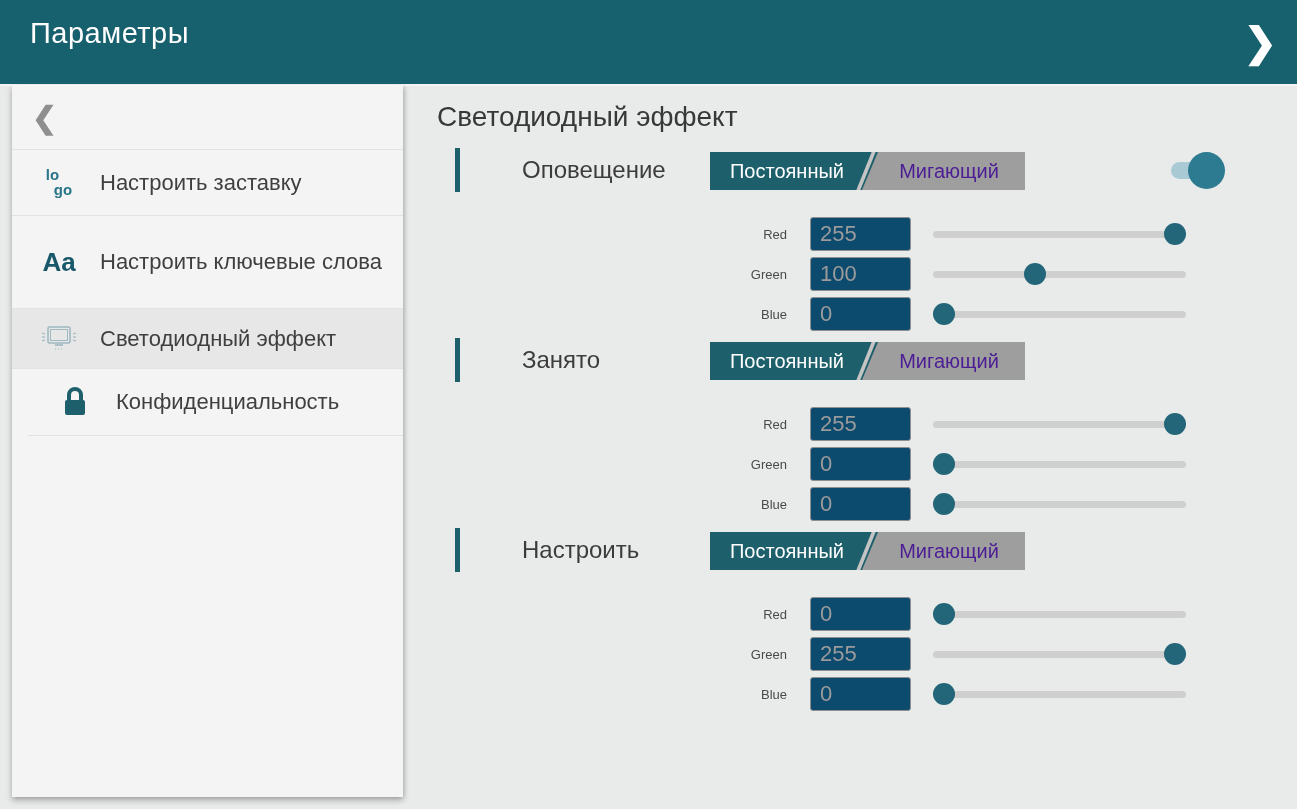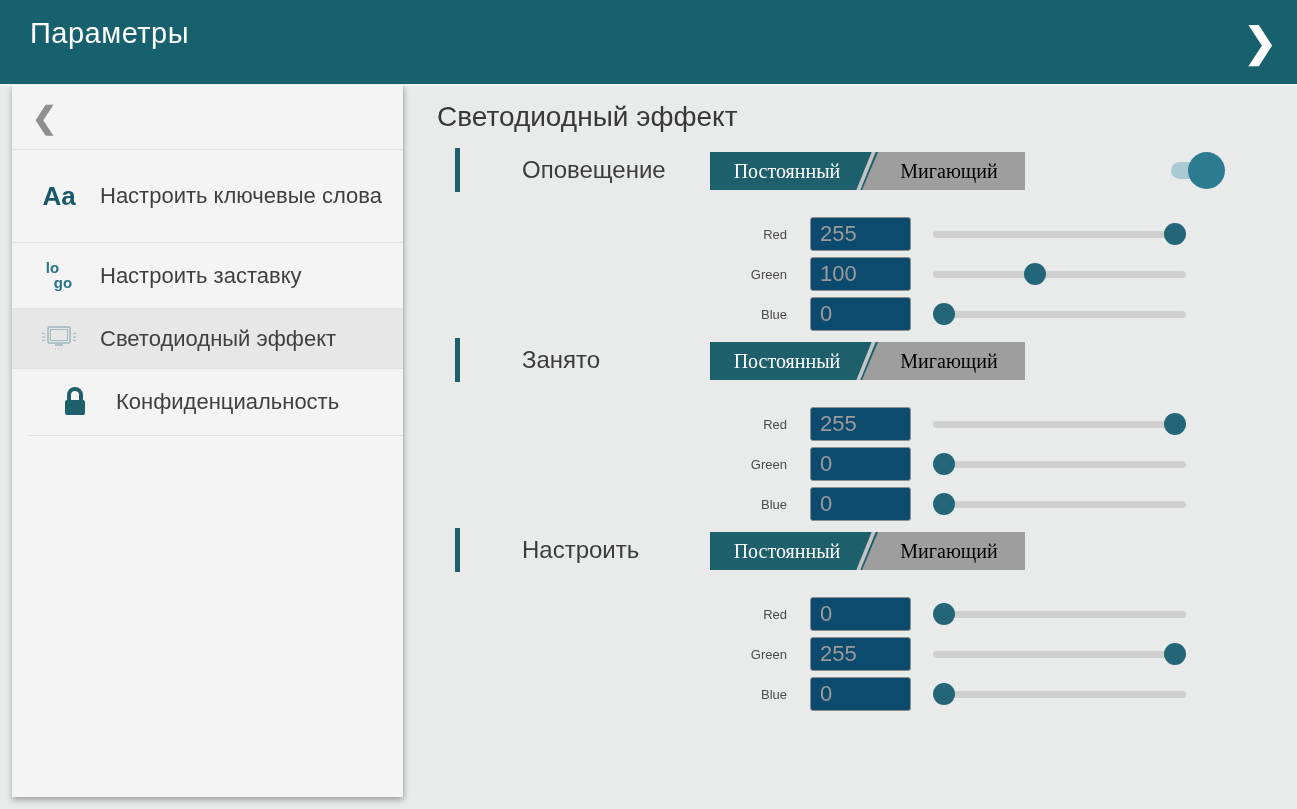--- a/index.html
+++ b/index.html
@@ -62,37 +62,37 @@
   .main-title { font-size:28px; color:#383838; line-height:34px; }
 
   .section { margin-top:14px; }
   .section + .section { margin-top:4px; }
   .section-header { position:relative; height:44px; display:flex; align-items:center;gap:48px; }
   .section-bar { width:5px; height:44px; background:#1d5f6b; margin-left:18px; margin-right:14px; flex-shrink:0; }
   .section-label { font-size:24px; color:#3c3c3c; }
 
   .segmented {
     position:absolute; left:273px; top:4px; width:315px; height:38px;
-    background:#9e9e9e; cursor:pointer;font-family:Liberation Serif, serif;
+    background:#9e9e9e; cursor:pointer;
   }
   .seg-selected {
     position:absolute; left:0; top:0; width:168px; height:100%;
     background:#1d5f6b; z-index:1;
     clip-path:polygon(0 0, 100% 0, calc(100% - 16px) 100%, 0 100%);
     display:flex; align-items:center; justify-content:center; padding-right:14px;
     color:#ffffff; font-size:20px;
   }
   .seg-divider {
     position:absolute; left:154px; top:0; width:4px; height:100%;
     background:#c4c4c4; transform:skewX(-22deg); z-index:2;
   }
   .seg-right {
     position:absolute; left:163px; right:0; top:0; height:100%;
     display:flex; align-items:center; justify-content:center;
-    color:#000000; font-size:20px;
+    color:#4c1d95; font-size:20px;
   }
 
   .toggle { position:absolute; left:734px; top:2px; width:58px; height:40px; cursor:pointer; }
   .toggle-track { position:absolute; left:0; top:12px; width:46px; height:17px; border-radius:9px; background:#a9cad4; }
   .toggle-thumb { position:absolute; left:17px; top:2px; width:37px; height:37px; border-radius:50%; background:#2d7b90; }
 
   .rgb { margin-top:22px; }
   .rgb-row { display:flex; align-items:center; height:40px; }
   .rgb-label { width:350px; text-align:right; margin-right:23px; font-size:13px; color:#4a4a4a; }
   .rgb-input {
@@ -113,32 +113,32 @@
 <div class="header">
   <div class="header-title">Параметры</div>
   <div class="header-fwd">❯</div>
 </div>
 
 <div class="sidebar">
   <div class="back-row">
     <span class="back-chevron">❮</span>
   </div>
 
+  <div class="side-item h66">
+    <span class="side-icon">
+      <span class="logo-ic"><span class="l1">lo</span><span class="l2">go</span></span>
+    </span>
+    <span class="side-label">Настроить заставку</span>
+  </div>
+
   <div class="side-item h93">
     <span class="side-icon">
       <span class="aa-ic">Aa</span>
     </span>
     <span class="side-label">Настроить ключевые слова</span>
-  </div>
-
-  <div class="side-item h66">
-    <span class="side-icon">
-      <span class="logo-ic"><span class="l1">lo</span><span class="l2">go</span></span>
-    </span>
-    <span class="side-label">Настроить заставку</span>
   </div>
 
   <div class="side-item h60 selected">
     <span class="side-icon">
       <svg width="40" height="32" viewBox="0 0 40 32" fill="none" stroke="#9fb9c1" stroke-width="1.6">
         <rect x="9" y="4" width="22" height="16" rx="1.5"></rect>
         <rect x="11.5" y="6.5" width="17" height="11" stroke-width="1"></rect>
         <line x1="16" y1="22" x2="24" y2="22"></line>
         <g stroke-width="1.2">
           <line x1="3" y1="10" x2="6" y2="11"></line>

